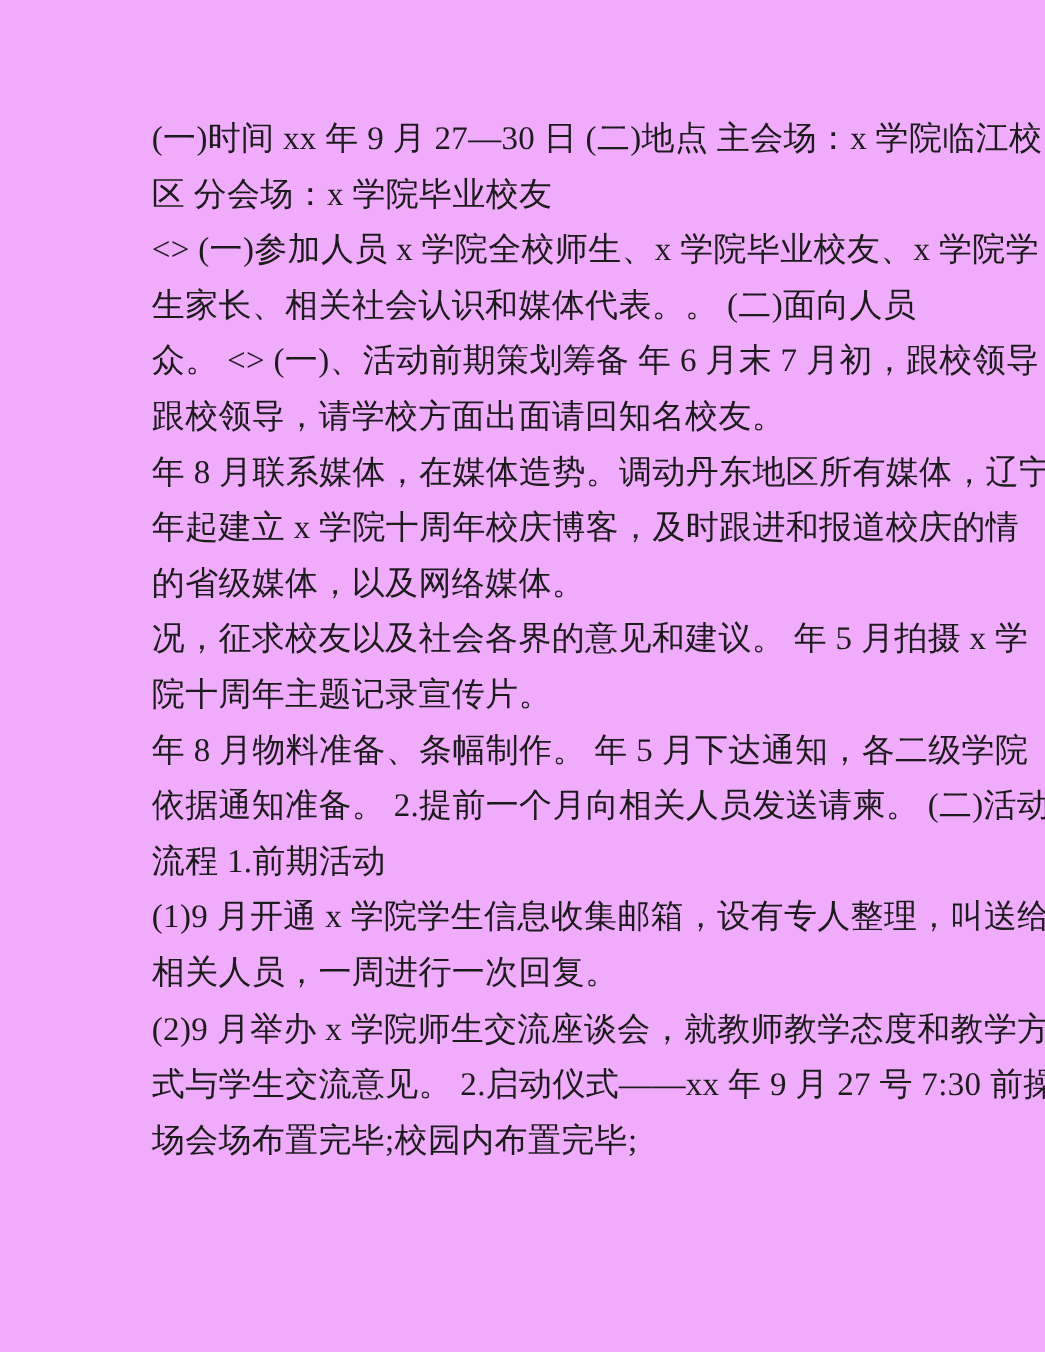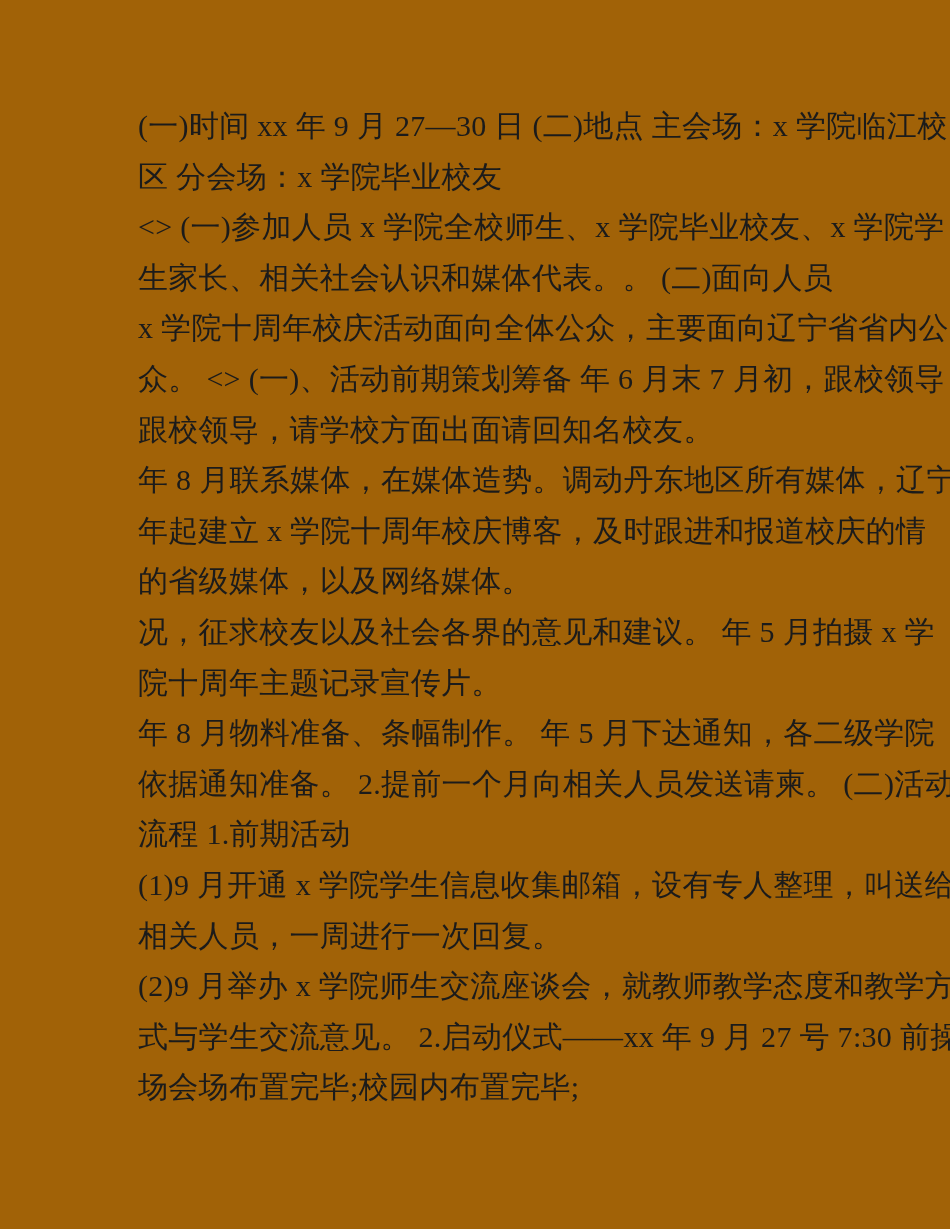--- a/index.html
+++ b/index.html
@@ -5,21 +5,21 @@
     * { margin: 0; padding: 0; box-sizing: border-box; }
     html, body {
       width: 950px;
       height: 1229px;
       background: #ffffff;
       overflow: hidden;
     }
     .doc-page {
       width: 950px;
       height: 1229px;
-      background: #a16207;
+      background: #f0abfc;
       padding: 101px 120px 0 138px;
       font-family: "Liberation Serif", "DejaVu Serif", serif;
       color: #1b1b1b;
     }
     .text-line {
       height: 50.6px;
       line-height: 50.6px;
       font-size: 30px;
       white-space: nowrap;
       letter-spacing: 0.3px;
@@ -27,21 +27,20 @@
     }
   </style>
 </head>
 <body>
 
 <div class="doc-page">
   <div class="text-line">(一)时间 xx 年 9 月 27—30 日 (二)地点 主会场：x 学院临江校</div>
   <div class="text-line">区 分会场：x 学院毕业校友</div>
   <div class="text-line">&lt;&gt; (一)参加人员 x 学院全校师生、x 学院毕业校友、x 学院学</div>
   <div class="text-line">生家长、相关社会认识和媒体代表。。 (二)面向人员</div>
-  <div class="text-line">x 学院十周年校庆活动面向全体公众，主要面向辽宁省省内公</div>
   <div class="text-line">众。 &lt;&gt; (一)、活动前期策划筹备 年 6 月末 7 月初，跟校领导</div>
   <div class="text-line">跟校领导，请学校方面出面请回知名校友。</div>
   <div class="text-line">年 8 月联系媒体，在媒体造势。调动丹东地区所有媒体，辽宁</div>
   <div class="text-line">年起建立 x 学院十周年校庆博客，及时跟进和报道校庆的情</div>
   <div class="text-line">的省级媒体，以及网络媒体。</div>
   <div class="text-line">况，征求校友以及社会各界的意见和建议。 年 5 月拍摄 x 学</div>
   <div class="text-line">院十周年主题记录宣传片。</div>
   <div class="text-line">年 8 月物料准备、条幅制作。 年 5 月下达通知，各二级学院</div>
   <div class="text-line">依据通知准备。 2.提前一个月向相关人员发送请柬。 (二)活动</div>
   <div class="text-line">流程 1.前期活动</div>

